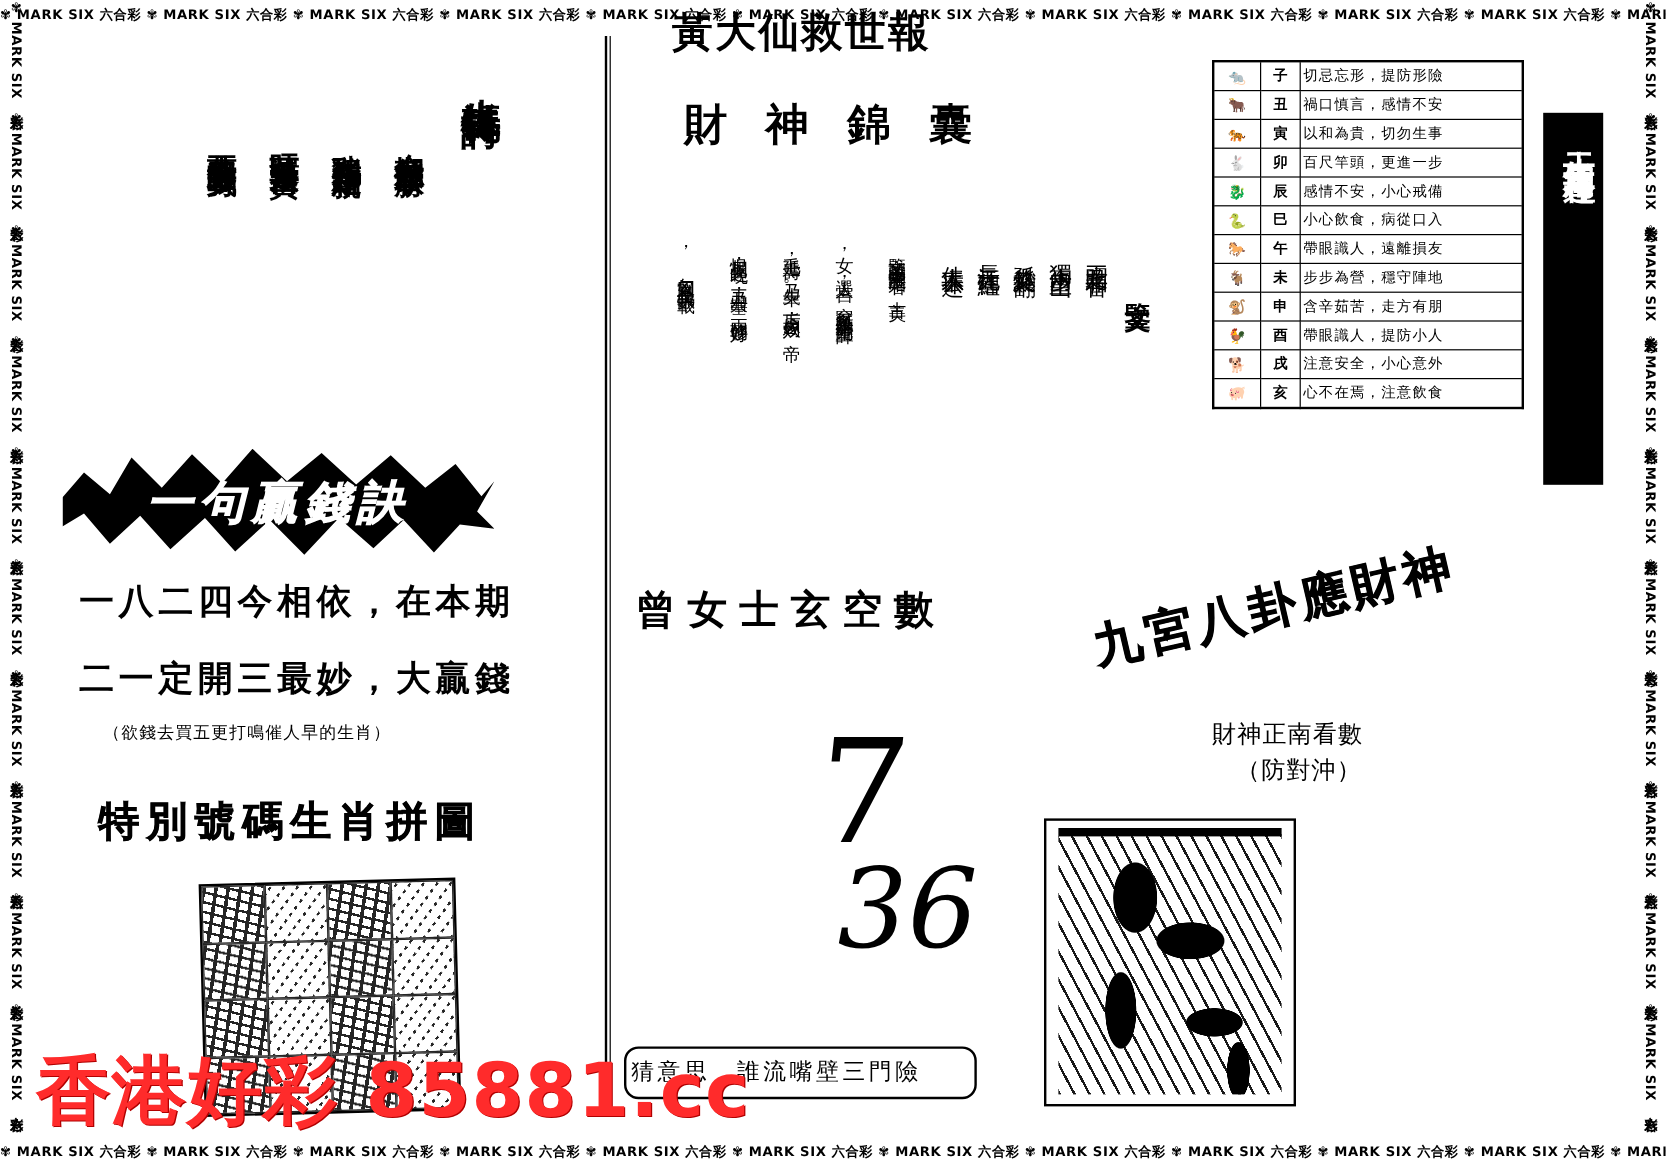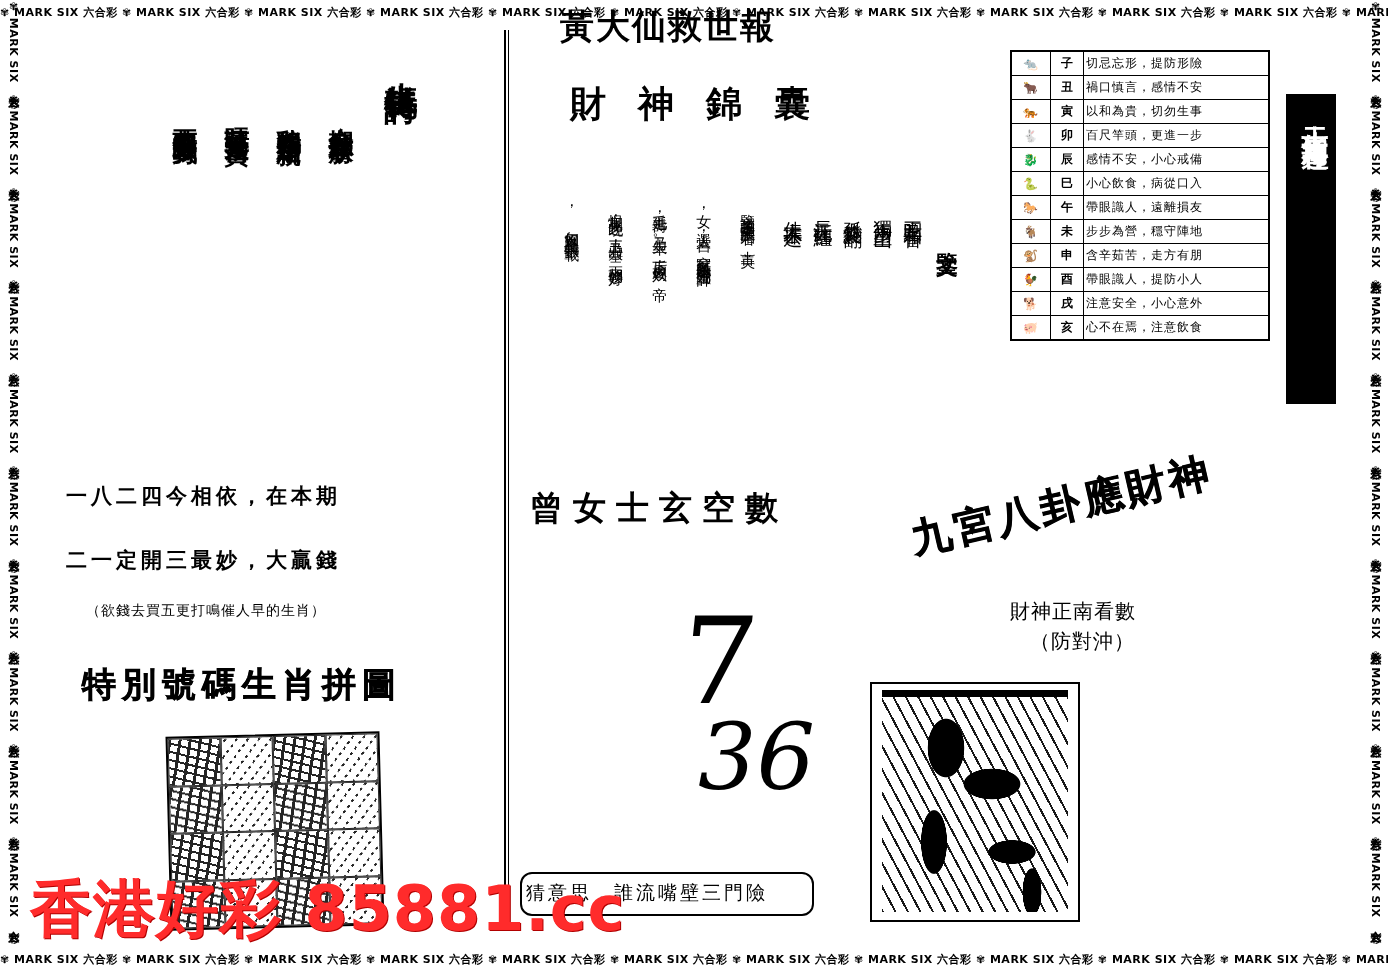--- a/index.html
+++ b/index.html
@@ -74,21 +74,21 @@
     position:absolute;inset:0;
     background:#000;
     clip-path:polygon(0% 45%,5% 22%,11% 42%,16% 8%,23% 36%,30% 5%,37% 32%,44% 0%,52% 30%,60% 4%,68% 33%,76% 6%,84% 36%,91% 14%,97% 44%,100% 30%,96% 58%,100% 74%,92% 70%,86% 96%,79% 66%,72% 92%,64% 64%,56% 98%,48% 66%,40% 95%,33% 64%,25% 93%,18% 62%,11% 88%,5% 60%,0% 72%);
   }
   .burst-text{
     position:absolute;top:20px;left:0;width:360px;text-align:center;
     color:#fff;font-size:38px;font-weight:bold;letter-spacing:6px;
     -webkit-text-stroke:1px #fff;
     font-style:italic;
   }
-  .couplet{position:absolute;left:36px;font-size:21px;font-weight:bold;letter-spacing:4px;}
+  .couplet{position:absolute;left:36px;font-size:29px;font-weight:bold;letter-spacing:4px;}
   .couplet1{top:448px;}
   .couplet2{top:512px;}
   .couplet-note{position:absolute;top:568px;left:56px;font-size:14px;letter-spacing:1px;}
 
   .title-tebie{
     position:absolute;top:628px;left:52px;
     font-size:34px;font-weight:bold;letter-spacing:6px;
     -webkit-text-stroke:0.6px #000;
   }
   .puzzle{
@@ -256,20 +256,24 @@
 
     <div class="title-shengxiao vtext">生肖特碼詩</div>
 
     <div class="poem">
       <div class="line l1 vtext">今期行營小取勝</div>
       <div class="line l2 vtext">豬鷄和合定相親</div>
       <div class="line l3 vtext">旺運可走當頭貴</div>
       <div class="line l4 vtext">萬兩黃金臨我身</div>
     </div>
 
+    <div class="burst">
+      <div class="burst-bg"></div>
+      <div class="burst-text">一句贏錢訣</div>
+    </div>
 
     <div class="couplet couplet1">一八二四今相依，在本期</div>
     <div class="couplet couplet2">二一定開三最妙，大贏錢</div>
     <div class="couplet-note">（欲錢去買五更打鳴催人早的生肖）</div>
 
     <div class="title-tebie">特別號碼生肖拼圖</div>
 
     <div class="puzzle">
       <div></div>
         <div></div>

